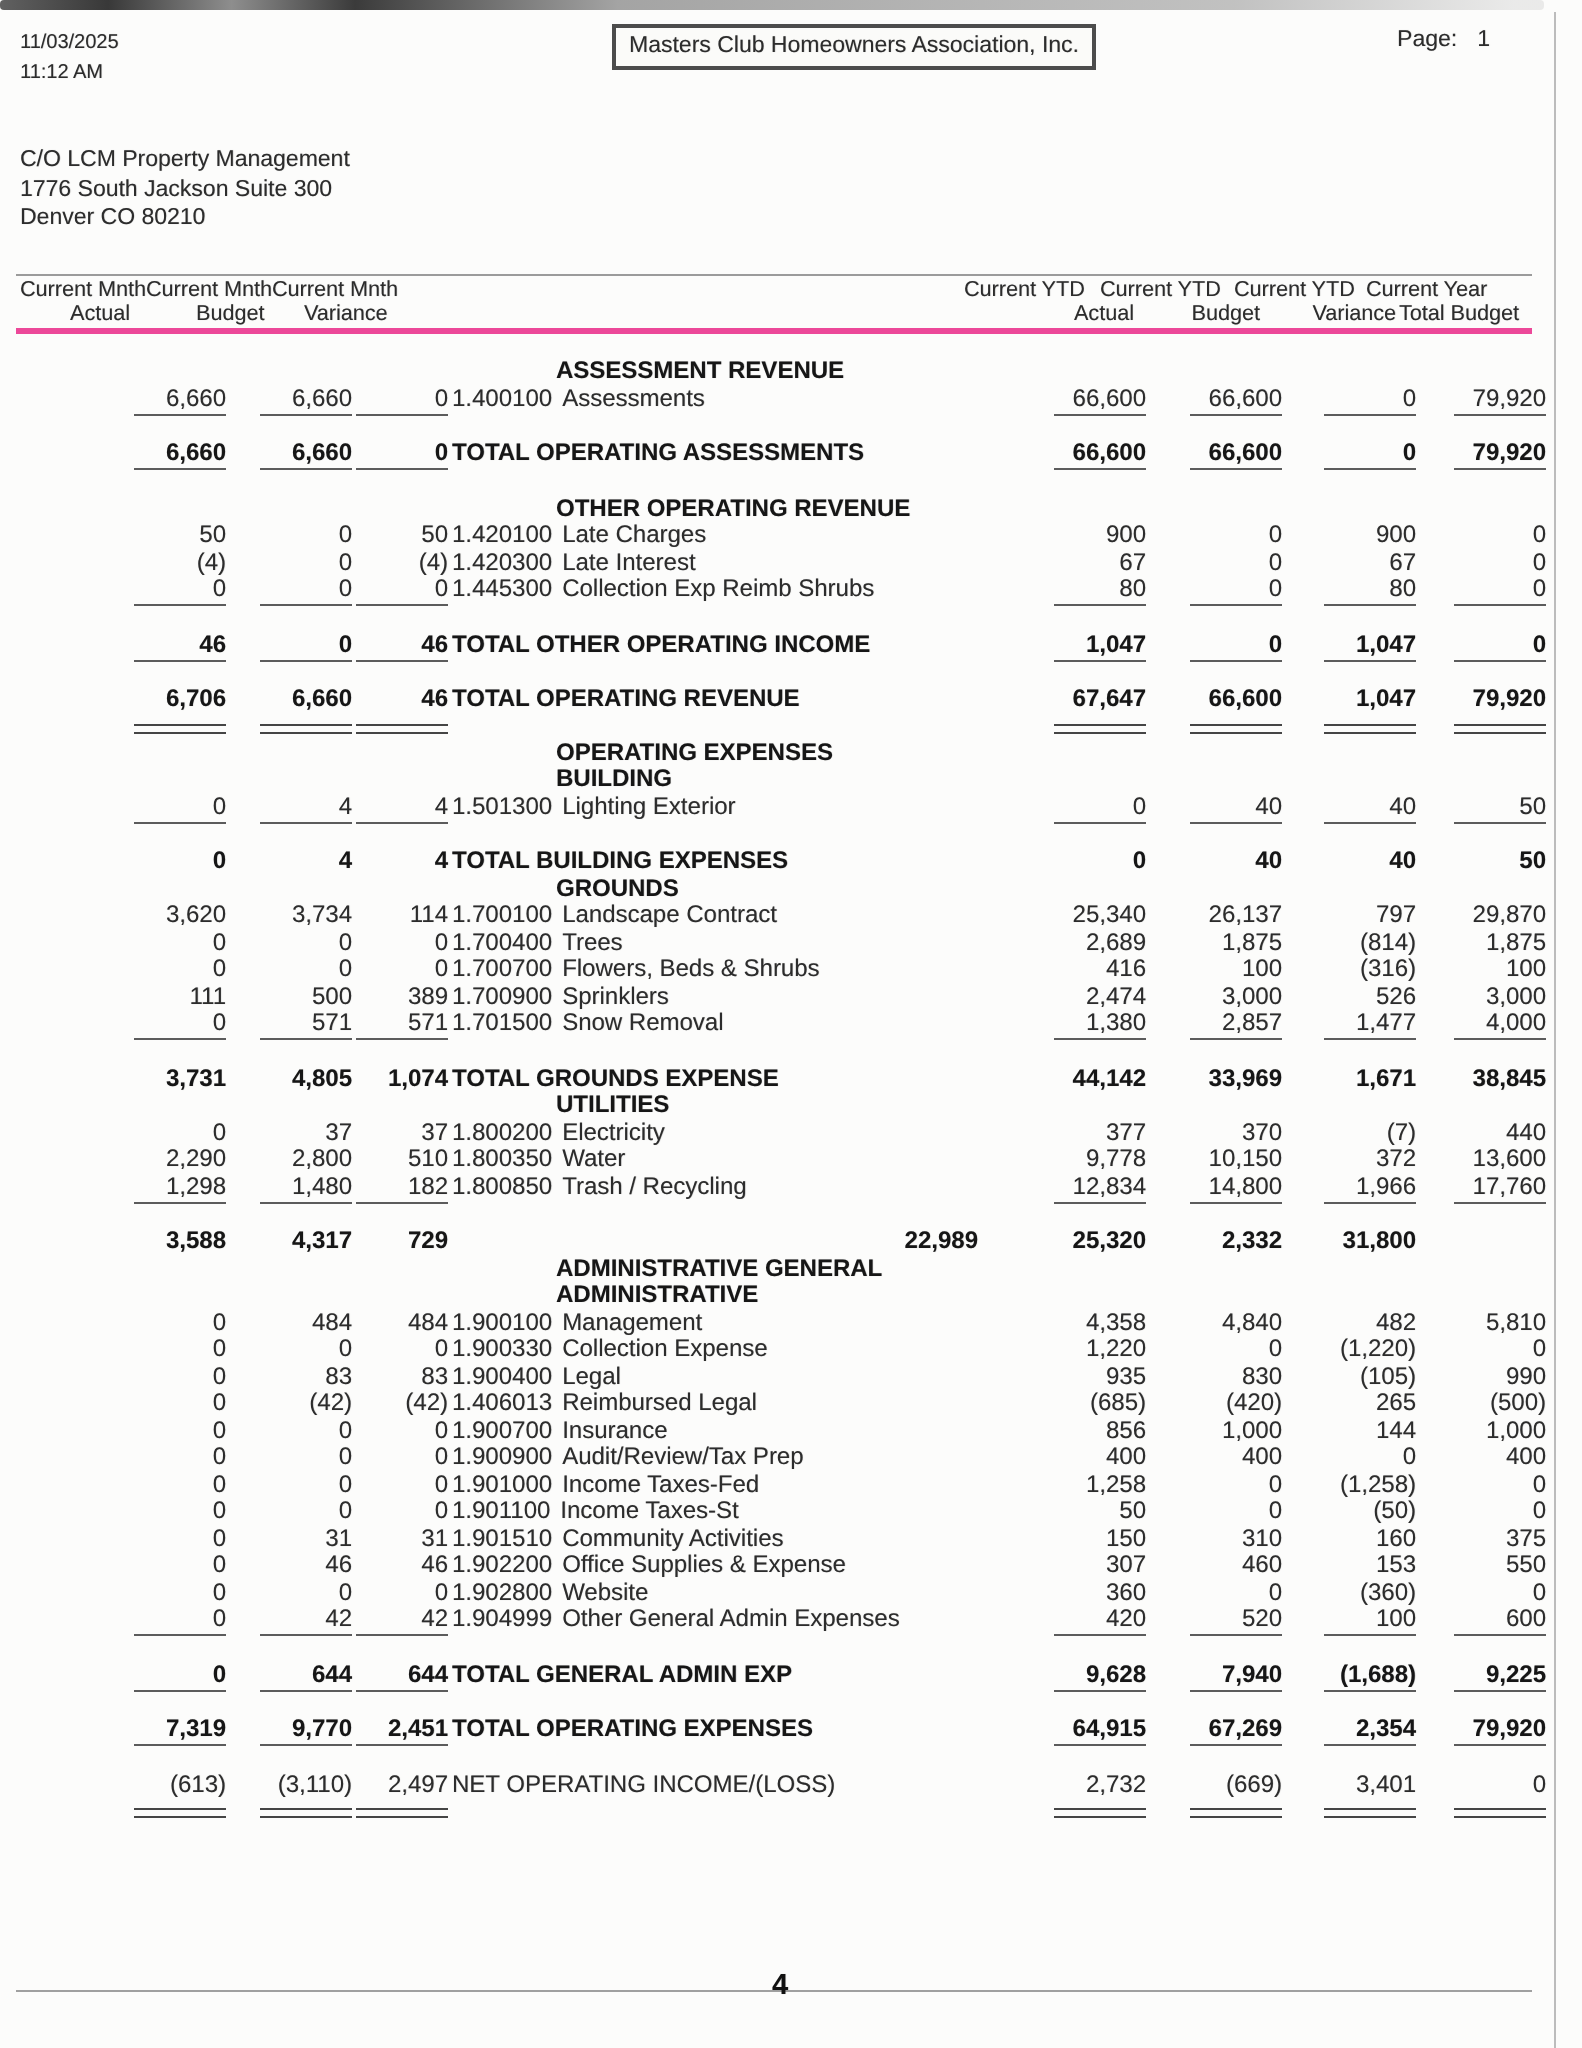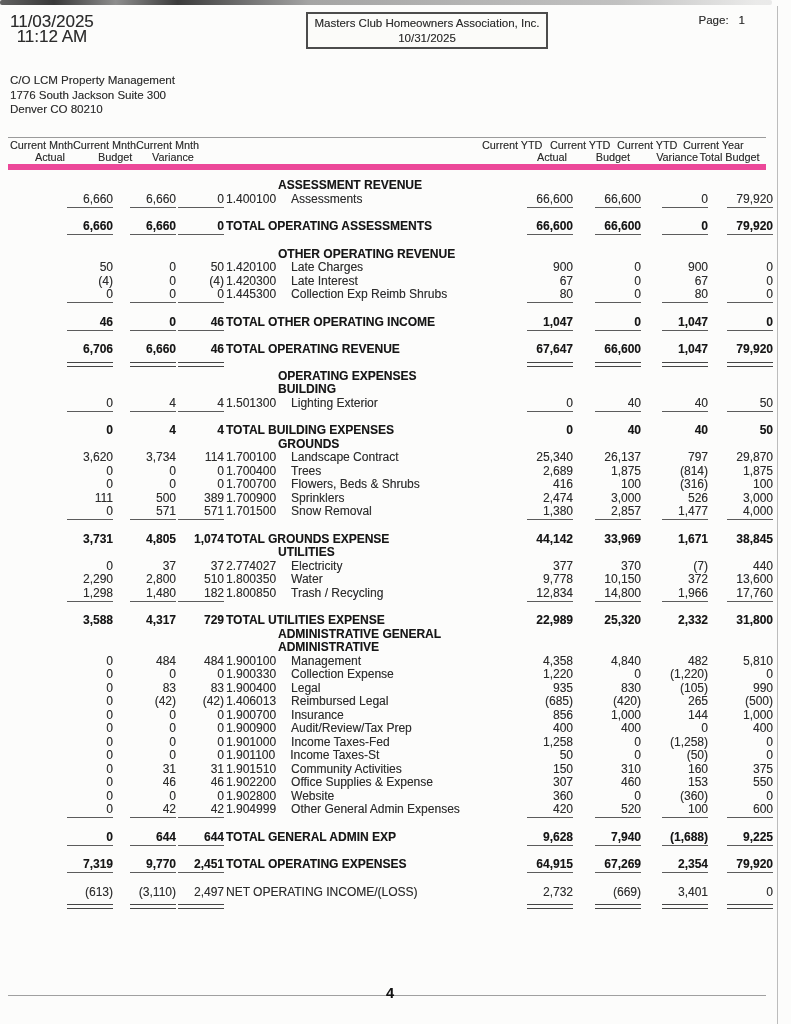--- a/index.html
+++ b/index.html
@@ -12,50 +12,50 @@
   
   .smudge-top {
     position:absolute; top:0; left:0; width:772px; height:5px; border-radius:2px;
     background:linear-gradient(90deg, rgba(70,70,70,.85), rgba(40,40,40,.92) 7%,
       rgba(95,95,95,.7) 15%, rgba(38,38,38,.9) 23%, rgba(105,105,105,.6) 40%,
       rgba(120,120,120,.55) 60%, rgba(135,135,135,.5) 80%, rgba(200,200,200,.35) 98%);
   }
   .edge-right { position:absolute; top:6px; right:13px; width:1px; height:1018px; background:#bcbcbc; }
 
   
-  .datetime { position:absolute; top:14px; left:10px; font-size:17px; line-height:15px;text-align:center; }
+  .datetime { position:absolute; top:14px; left:10px; font-size:10px; line-height:15px; }
   .titlebox {
     position:absolute; top:12px; left:261px; width:232px;
     border:2px solid #4c4c4c; background:#fbfbf9;
     text-align:center; font-size:11.5px; line-height:14.5px; padding:2px 3px;margin-left:45px;
   }
   .pageno { position:absolute; top:14px; right:46px; font-size:11.5px; }
   .pageno .val { margin-left:10px; }
   .address { position:absolute; top:73px; left:10px; font-size:11.5px; line-height:14.5px; }
 
   
   .colhead {
     position:absolute; top:137px; left:8px; width:758px; height:26px;
-    border-top:1px solid #9b9b9b; border-bottom:6px solid #ec4899;
+    border-top:1px solid #9b9b9b; border-bottom:3px solid #ec4899;
     font-size:10.8px;
   }
   .colhead span { position:absolute; white-space:nowrap; }
 
   
   .rows { position:absolute; top:163px; left:8px; width:765px; }
   .grid {
     display:grid; grid-template-columns:105px 63px 48px 265px 84px 68px 67px 65px;
     font-size:12px; line-height:13px; height:13.5px; align-items:baseline;
   }
   .n { text-align:right; }
   .num { display:inline-block; min-width:46px; text-align:right; }
   .num.u { border-bottom:1px solid #5c5c5c; padding-bottom:1px; }
   .desc { padding-left:2px; white-space:nowrap; overflow:visible; }
   .code { display:inline-block; min-width:47px; }
-  .name { margin-left:15px; }
+  .name { margin-left:5px; }
   .sec .desc { padding-left:54px; font-weight:bold; color:#161616; }
   .tot .desc { font-weight:bold; color:#161616; }
   .tot .n { font-weight:bold; color:#161616; }
   .tot.plain .desc, .tot.plain .n { font-weight:normal; color:#2c2c2c; }
   .dblrow { height:9px; align-items:start; }
   .dbl {
     display:inline-block; width:46px; height:3px; margin-top:3px;
     border-top:1px solid #454545; border-bottom:1px solid #454545;
   }
   .sp { width:100%; }
@@ -72,21 +72,20 @@
   <div class="smudge-top"></div>
   <div class="edge-right"></div>
 
   <div class="datetime">
     <div>11/03/2025</div>
     <div>11:12 AM</div>
   </div>
 
   <div class="titlebox">
     <div>Masters Club Homeowners Association, Inc.</div>
-    <div>10/31/2025</div>
   </div>
 
   <div class="pageno">
     <span>Page:</span><span class="val">1</span>
   </div>
 
   <div class="address">
     <div>C/O LCM Property Management</div>
     <div>1776 South Jackson Suite 300</div>
     <div>Denver  CO  80210</div>
@@ -335,21 +334,21 @@
         <div class="desc"><span>UTILITIES</span></div>
         <div class="n"></div>
         <div class="n"></div>
         <div class="n"></div>
         <div class="n"></div>
       </div>
       <div class="grid data">
         <div class="n"><span class="num">0</span></div>
         <div class="n"><span class="num">37</span></div>
         <div class="n"><span class="num">37</span></div>
-        <div class="desc"><span class="code">2.774027</span><span class="name">Electricity</span></div>
+        <div class="desc"><span class="code">1.800200</span><span class="name">Electricity</span></div>
         <div class="n"><span class="num">377</span></div>
         <div class="n"><span class="num">370</span></div>
         <div class="n"><span class="num">(7)</span></div>
         <div class="n"><span class="num">440</span></div>
       </div>
       <div class="grid data">
         <div class="n"><span class="num">2,290</span></div>
         <div class="n"><span class="num">2,800</span></div>
         <div class="n"><span class="num">510</span></div>
         <div class="desc"><span class="code">1.800350</span><span class="name">Water</span></div>
@@ -366,21 +365,20 @@
         <div class="n"><span class="num u">12,834</span></div>
         <div class="n"><span class="num u">14,800</span></div>
         <div class="n"><span class="num u">1,966</span></div>
         <div class="n"><span class="num u">17,760</span></div>
       </div>
       <div class="sp" style="height: 14px;"></div>
       <div class="grid tot">
         <div class="n"><span class="num">3,588</span></div>
         <div class="n"><span class="num">4,317</span></div>
         <div class="n"><span class="num">729</span></div>
-        <div class="desc"><span>TOTAL UTILITIES EXPENSE</span></div>
         <div class="n"><span class="num">22,989</span></div>
         <div class="n"><span class="num">25,320</span></div>
         <div class="n"><span class="num">2,332</span></div>
         <div class="n"><span class="num">31,800</span></div>
       </div>
       <div class="grid sec">
         <div class="n"></div>
         <div class="n"></div>
         <div class="n"></div>
         <div class="desc"><span>ADMINISTRATIVE GENERAL</span></div>

